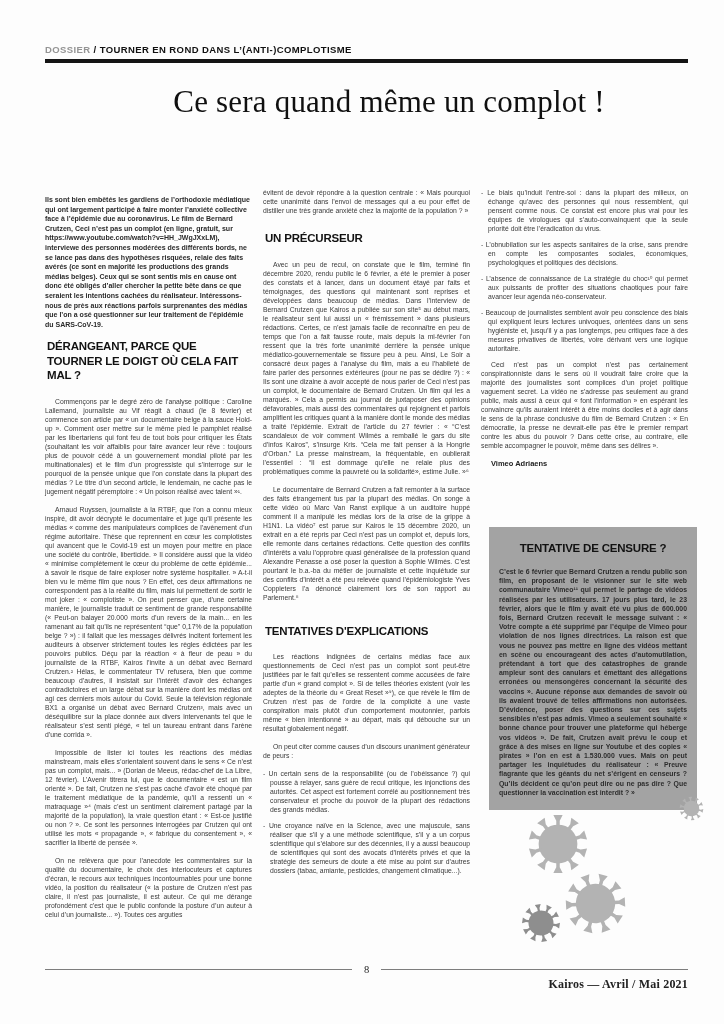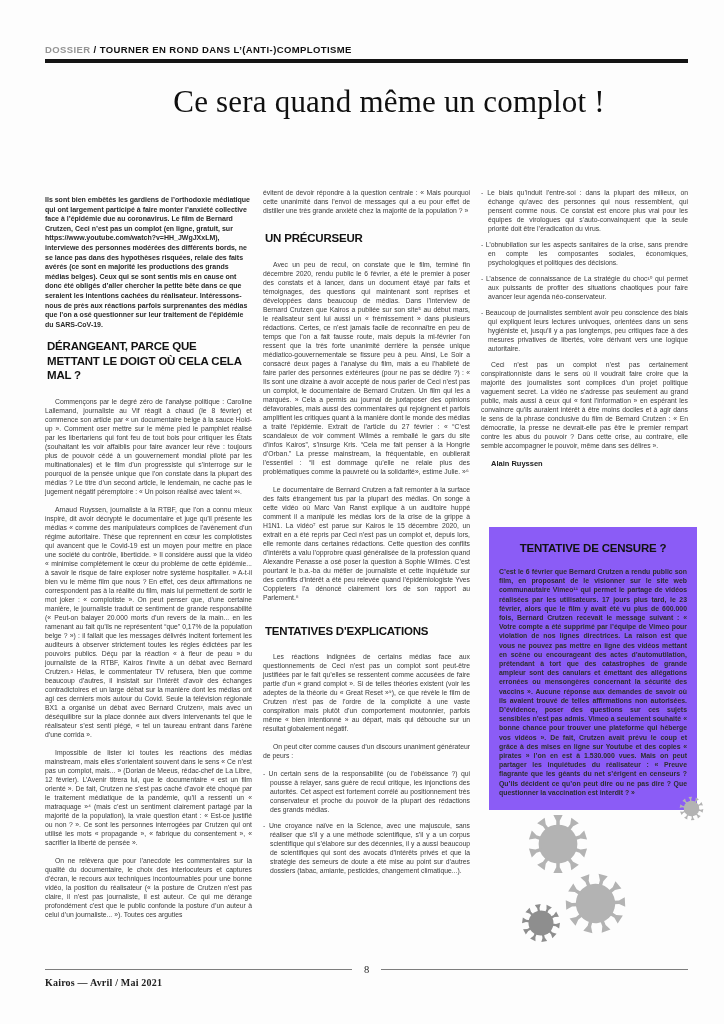--- a/index.html
+++ b/index.html
@@ -18,38 +18,38 @@
   .cols{position:absolute;left:45px;top:188px;width:643px;display:flex;gap:11px;}
   .col{width:207px;flex:none;}
   p.body{font-size:6.8px;line-height:9px;text-align:justify;margin:0 0 9px 0;}
   p.indent{text-indent:10px;}
   p.intro{font-weight:bold;font-size:7px;line-height:9.6px;color:#2b2b2b;margin-bottom:10px;}
   h2{font-size:11.5px;line-height:14.5px;font-weight:800;
      color:#121212;letter-spacing:-.2px;margin:8px 2px 14px 2px;}
   p.bullet{padding-left:7px;text-indent:-7px;margin-bottom:7px;}
   .author{font-weight:bold;font-size:7.5px;color:#222;margin:2px 0 0 10px;}
   
-  .box{position:absolute;left:489px;top:527px;width:208px;background:#8b5cf6;
+  .box{position:absolute;left:489px;top:527px;width:208px;background:#a3a3a3;
        padding:15px 10px 13px 10px;box-sizing:border-box;}
   .box h3{font-size:11.5px;font-weight:800;text-align:center;color:#121212;
           letter-spacing:-.2px;margin:0 0 13px 0;}
   .box p{font-weight:bold;font-size:6.9px;line-height:9.2px;text-align:justify;
          color:#2d2d2d;margin:0;}
   
   .virus{position:absolute;}
   .v-light{color:#b3b3b3;}
   .v-dark{color:#8e8e8e;}
   
   .footer{position:absolute;left:45px;top:964px;width:643px;}
   .footer-line{display:flex;align-items:center;}
   .hr{flex:1;height:1px;background:#7d7d7d;}
   .pagenum{font-family:"Liberation Serif","DejaVu Serif",serif;font-size:10.5px;
            color:#1a1a1a;padding:0 12px;}
-  .journal{text-align:left;font-family:"Liberation Serif","DejaVu Serif",serif;
-           font-weight:bold;font-size:10px;color:#222;margin-top:2px;letter-spacing:.2px;}
+  .journal{text-align:right;font-family:"Liberation Serif","DejaVu Serif",serif;
+           font-weight:bold;font-size:12px;color:#222;margin-top:2px;letter-spacing:.2px;}
   svg{display:block;}
 </style>
 </head>
 <body>
 
 <div class="page">
 
   <svg width="0" height="0" style="position:absolute" aria-hidden="true">
     <defs>
       <path id="spk" d="M-0.9,-9 L0.9,-9 L0.9,-12 L2.4,-15 L-2.4,-15 L-0.9,-12 Z"></path>
@@ -77,21 +77,21 @@
     </div>
     <div class="rule"></div>
   </div>
 
   <div class="title">Ce sera quand même un complot !</div>
 
   <div class="cols">
 
     <div class="col">
       <p class="intro">Ils sont bien embêtés les gardiens de l’orthodoxie médiatique qui ont largement participé à faire monter l’anxiété collective face à l’épidémie due au coronavirus. Le film de Bernard Crutzen, Ceci n’est pas un complot (en ligne, gratuit, sur https://www.youtube.com/watch?v=HH_JWgJXxLM), interviewe des personnes modérées des différents bords, ne se lance pas dans des hypothèses risquées, relaie des faits avérés (ce sont en majorité les productions des grands médias belges). Ceux qui se sont sentis mis en cause ont donc été obligés d’aller chercher la petite bête dans ce que seraient les intentions cachées du réalisateur. Intéressons-nous de près aux réactions parfois surprenantes des médias que l’on a osé questionner sur leur traitement de l’épidémie du SARS-CoV-19.</p>
-      <h2>DÉRANGEANT, PARCE QUE METTANT LE DOIGT OÙ CELA CELA MAL ?</h2>
+      <h2>DÉRANGEANT, PARCE QUE TOURNER LE DOIGT OÙ CELA FAIT MAL ?</h2>
       <p class="body indent">Commençons par le degré zéro de l’analyse politique : Caroline Lallemand, journaliste au Vif réagit à chaud (le 8 février) et commence son article par « un documentaire belge à la sauce Hold-up ». Comment oser mettre sur le même pied le pamphlet réalisé par les libertariens qui font feu de tout bois pour critiquer les États (souhaitant les voir affaiblis pour faire avancer leur rêve : toujours plus de pouvoir cédé à un gouvernement mondial piloté par les multinationales) et le film d’un progressiste qui s’interroge sur le pourquoi de la pensée unique que l’on constate dans la plupart des médias ? Le titre d’un second article, le lendemain, ne cache pas le jugement négatif péremptoire : « Un poison réalisé avec talent »¹.</p>
       <p class="body indent">Arnaud Ruyssen, journaliste à la RTBF, que l’on a connu mieux inspiré, dit avoir décrypté le documentaire et juge qu’il présente les médias « comme des manipulateurs complices de l’avènement d’un régime autoritaire. Thèse que reprennent en cœur les complotistes qui avancent que le Covid-19 est un moyen pour mettre en place une société du contrôle, liberticide. » Il considère aussi que la vidéo « minimise complètement le cœur du problème de cette épidémie... à savoir le risque de faire exploser notre système hospitalier. » A-t-il bien vu le même film que nous ? En effet, ces deux affirmations ne correspondent pas à la réalité du film, mais lui permettent de sortir le mot joker : « complotiste ». On peut penser que, d’une certaine manière, le journaliste traduit ce sentiment de grande responsabilité (« Peut-on balayer 20.000 morts d’un revers de la main... en les ramenant au fait qu’ils ne représentent “que” 0,17% de la population belge ? ») : il fallait que les messages délivrés incitent fortement les auditeurs à observer strictement toutes les règles édictées par les pouvoirs publics. Déçu par la réaction « à fleur de peau » du journaliste de la RTBF, Kairos l’invite à un débat avec Bernard Crutzen.² Hélas, le commentateur TV refusera, bien que comme beaucoup d’autres, il insistait sur l’intérêt d’avoir des échanges contradictoires et un large débat sur la manière dont les médias ont agi ces derniers mois autour du Covid. Seule la télévision régionale BX1 a organisé un débat avec Bernard Crutzen³, mais avec un déséquilibre sur la place donnée aux divers intervenants tel que le réalisateur s’est senti piégé, « tel un taureau entrant dans l’arène d’une corrida ».</p>
       <p class="body indent">Impossible de lister ici toutes les réactions des médias mainstream, mais elles s’orientaient souvent dans le sens « Ce n’est pas un complot, mais... » (Dorian de Meeus, rédac-chef de La Libre, 12 février). L’Avenir titrera lui, que le documentaire « est un film orienté ». De fait, Crutzen ne s’est pas caché d’avoir été choqué par le traitement médiatique de la pandémie, qu’il a ressenti un « matraquage »⁴ (mais c’est un sentiment clairement partagé par la majorité de la population), la vraie question étant : « Est-ce justifié ou non ? ». Ce sont les personnes interrogées par Crutzen qui ont utilisé les mots « propagande », « fabrique du consentement », « sacrifier la liberté de pensée ».</p>
       <p class="body indent">On ne relèvera que pour l’anecdote les commentaires sur la qualité du documentaire, le choix des interlocuteurs et captures d’écran, le recours aux techniques incontournables pour une bonne vidéo, la position du réalisateur (« la posture de Crutzen n’est pas claire, il n’est pas journaliste, il est auteur. Ce qui me dérange profondément c’est que le public confonde la posture d’un auteur à celui d’un journaliste... »). Toutes ces arguties</p>
     </div>
 
     <div class="col">
       <p class="body">évitent de devoir répondre à la question centrale : « Mais pourquoi cette unanimité dans l’envoi de messages qui a eu pour effet de distiller une très grande anxiété chez la majorité de la population ? »</p>
       <h2 style="margin-top:16px;">UN PRÉCURSEUR</h2>
       <p class="body indent">Avec un peu de recul, on constate que le film, terminé fin décembre 2020, rendu public le 6 février, a été le premier à poser des constats et à lancer, dans un document étayé par faits et témoignages, des questions qui maintenant sont reprises et développées dans beaucoup de médias. Dans l’interview de Bernard Crutzen que Kairos a publiée sur son site⁵ au début mars, le réalisateur sent lui aussi un « frémissement » dans plusieurs rédactions. Certes, ce n’est jamais facile de reconnaître en peu de temps que l’on a fait fausse route, mais depuis la mi-février l’on ressent que la très forte unanimité derrière la pensée unique médiatico-gouvernementale se fissure peu à peu. Ainsi, Le Soir a consacré deux pages à l’analyse du film, mais a eu l’habileté de faire parler des personnes extérieures (pour ne pas se dédire ?) : « Ils sont une dizaine à avoir accepté de nous parler de Ceci n’est pas un complot, le documentaire de Bernard Crutzen. Un film qui les a marqués. » Cela a permis au journal de juxtaposer des opinions défavorables, mais aussi des commentaires qui rejoignent et parfois amplifient les critiques quant à la manière dont le monde des médias a traité l’épidémie. Extrait de l’article du 27 février : « “C’est scandaleux de voir comment Wilmès a remballé le gars du site d’infos Kairos”, s’insurge Kris. “Cela me fait penser à la Hongrie d’Orban.” La presse mainstream, la fréquentable, en oublierait l’essentiel : “Il est dommage qu’elle ne relaie plus des problématiques comme la pauvreté ou la solidarité», estime Julie. »⁶</p>
@@ -102,21 +102,21 @@
       <p class="body bullet">- Un certain sens de la responsabilité (ou de l’obéissance ?) qui pousse à relayer, sans guère de recul critique, les injonctions des autorités. Cet aspect est fortement corrélé au positionnement très conservateur et proche du pouvoir de la plupart des rédactions des grands médias.</p>
       <p class="body bullet">- Une croyance naïve en la Science, avec une majuscule, sans réaliser que s’il y a une méthode scientifique, s’il y a un corpus scientifique qui s’élabore sur des décennies, il y a aussi beaucoup de scientifiques qui sont des avocats d’intérêts privés et que la stratégie des semeurs de doute a été mise au point sur d’autres dossiers (tabac, amiante, pesticides, changement climatique...).</p>
     </div>
 
     <div class="col">
       <p class="body bullet">- Le biais qu’induit l’entre-soi : dans la plupart des milieux, on échange qu’avec des personnes qui nous ressemblent, qui pensent comme nous. Ce constat est encore plus vrai pour les équipes de virologues qui s’auto-convainquent que la seule priorité doit être l’éradication du virus.</p>
       <p class="body bullet">- L’obnubilation sur les aspects sanitaires de la crise, sans prendre en compte les composantes sociales, économiques, psychologiques et politiques des décisions.</p>
       <p class="body bullet">- L’absence de connaissance de La stratégie du choc¹⁰ qui permet aux puissants de profiter des situations chaotiques pour faire avancer leur agenda néo-conservateur.</p>
       <p class="body bullet">- Beaucoup de journalistes semblent avoir peu conscience des biais qui expliquent leurs lectures univoques, orientées dans un sens hygiéniste et, jusqu’il y a pas longtemps, peu critiques face à des mesures privatives de libertés, voire dérivant vers une logique autoritaire.</p>
       <p class="body indent">Ceci n’est pas un complot n’est pas certainement conspirationniste dans le sens où il voudrait faire croire que la majorité des journalistes sont complices d’un projet politique vaguement secret. La vidéo ne s’adresse pas seulement au grand public, mais aussi à ceux qui « font l’information » en espérant les convaincre qu’ils auraient intérêt à être moins dociles et à agir dans le sens de la phrase conclusive du film de Bernard Crutzen : « En démocratie, la presse ne devrait-elle pas être le premier rempart contre les abus du pouvoir ? Dans cette crise, au contraire, elle semble accompagner le pouvoir, même dans ses délires ».</p>
-      <div class="author">Alain Ruyssen</div>
+      <div class="author">Vimeo Adriaens</div>
     </div>
   </div>
 
   <div class="box">
     <h3>TENTATIVE DE CENSURE ?</h3>
     <p>C’est le 6 février que Bernard Crutzen a rendu public son film, en proposant de le visionner sur le site web communautaire Vimeo¹¹ qui permet le partage de vidéos réalisées par les utilisateurs. 17 jours plus tard, le 23 février, alors que le film y avait été vu plus de 600.000 fois, Bernard Crutzen recevait le message suivant : « Votre compte a été supprimé par l’équipe de Vimeo pour violation de nos lignes directrices. La raison est que vous ne pouvez pas mettre en ligne des vidéos mettant en scène ou encourageant des actes d’automutilation, prétendant à tort que des catastrophes de grande ampleur sont des canulars et émettant des allégations erronées ou mensongères concernant la sécurité des vaccins ». Aucune réponse aux demandes de savoir où ils avaient trouvé de telles affirmations non autorisées. D’évidence, poser des questions sur ces sujets sensibles n’est pas admis. Vimeo a seulement souhaité « bonne chance pour trouver une plateforme qui héberge vos vidéos ». De fait, Crutzen avait prévu le coup et grâce à des mises en ligne sur Youtube et des copies « pirates » l’on en est à 1.530.000 vues. Mais on peut partager les inquiétudes du réalisateur : « Preuve flagrante que les géants du net s’érigent en censeurs ? Qu’ils décident ce qu’on peut dire ou ne pas dire ? Que questionner la vaccination est interdit ? »</p>
   </div>
 
   <svg class="virus v-light" style="left:527px;top:813px;width:62px;height:62px" viewBox="-16 -16 32 32">
     <use href="#virus-sym" width="32" height="32" x="-16" y="-16"></use>

